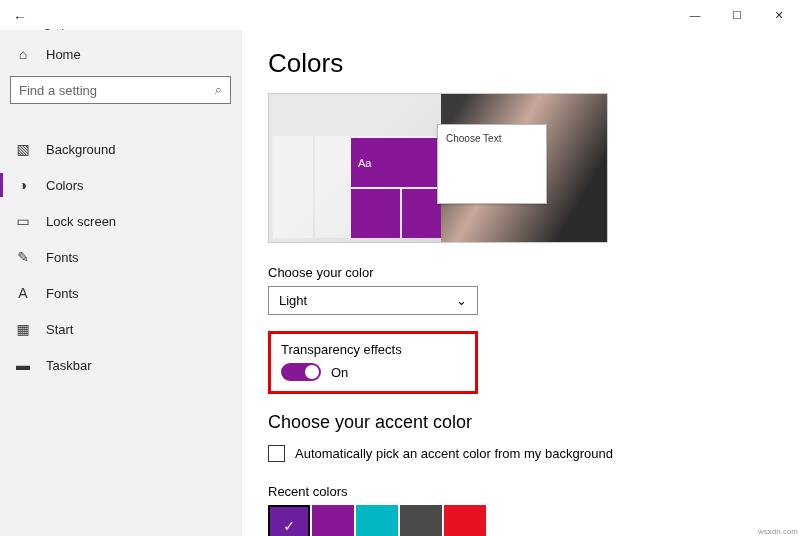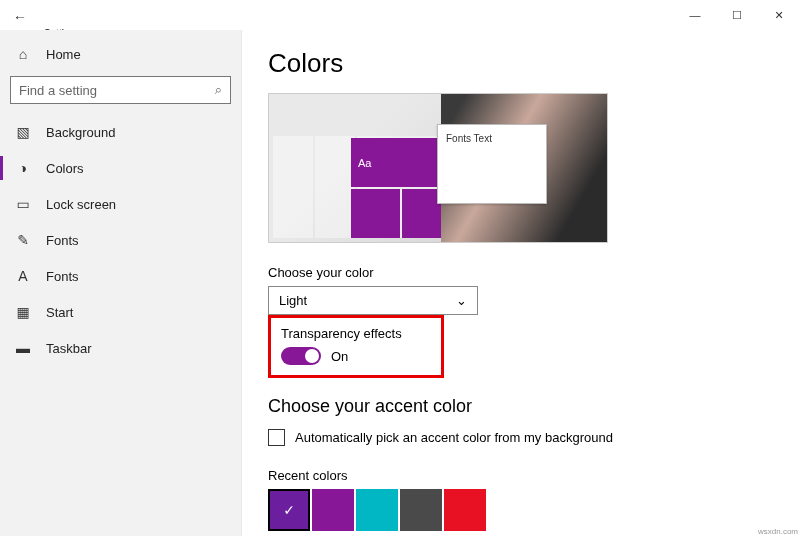--- a/index.html
+++ b/index.html
@@ -10,36 +10,36 @@
   .titlebar .back { width: 24px; text-align: center; font-size: 14px; color: #333; }
   .titlebar .title { font-size: 10px; margin-top: 36px; }
   .win-controls { display: flex; }
   .win-controls div { width: 42px; height: 30px; display: flex; align-items: center; justify-content: center; font-size: 11px; color: #333; }
   .body { display: flex; flex: 1; overflow: hidden; }
   .sidebar { width: 242px; background: #f2f2f2; border-right: 1px solid #e8e8e8; display: flex; flex-direction: column; padding-top: 6px; }
   .side-item { display: flex; align-items: center; gap: 14px; padding: 10px 14px; font-size: 13px; color: #222; cursor: pointer; }
   .side-item .icon { width: 18px; text-align: center; font-size: 14px; color: #333; }
   .side-item.active { position: relative; }
   .side-item.active::before { content: ""; position: absolute; left: 0; top: 6px; bottom: 6px; width: 3px; background: #7a1fa0; }
-  .search-wrap { margin: 4px 10px 10px 10px; }
+  .search-wrap { margin: 4px 10px 27px 10px; }
   .search { display: flex; align-items: center; justify-content: space-between; border: 1px solid #777; background: #fff; padding: 5px 8px; font-size: 13px; color: #666; }
   .section-head { font-weight: 600; font-size: 13px; padding: 6px 14px 10px 14px; }
   .main { flex: 1; padding: 18px 26px; overflow: hidden; }
   h1.page-title { font-weight: 400; font-size: 26px; margin-bottom: 14px; }
   .preview { width: 340px; height: 150px; border: 1px solid #ccc; background: linear-gradient(135deg,#e9e9e9 30%,#d8d8d8 70%); position: relative; overflow: hidden; }
   .preview .taskbar { position: absolute; left: 0; bottom: 0; width: 55%; height: 110px; display: grid; grid-template-columns: 40px 40px 1fr; gap: 2px; padding: 4px; }
   .preview .col { background: rgba(255,255,255,0.4); }
   .preview .tiles { position: absolute; left: 82px; bottom: 4px; width: 100px; height: 100px; display: grid; grid-template-columns: 1fr 1fr; grid-template-rows: 1fr 1fr; gap: 2px; }
   .preview .tile { background: #881798; }
   .preview .tile.big { grid-column: 1 / 3; font-size: 11px; color: #fff; display: flex; align-items: center; justify-content: flex-start; padding-left: 7px; }
   .preview .photo { position: absolute; right: 0; top: 0; bottom: 0; width: 49%; background: linear-gradient(120deg,#3a3a3a 10%,#c9a89b 40%,#2b2b2b 80%); }
   .preview .window-card { position: absolute; right: 60px; top: 30px; width: 110px; height: 80px; background: #fff; border: 1px solid #bbb; font-size: 10px; padding: 8px; color: #333; box-shadow: 0 1px 2px rgba(0,0,0,0.2);}
   .label { font-size: 13px; margin-top: 22px; margin-bottom: 6px; color: #000; }
   .dropdown { width: 210px; border: 1px solid #888; padding: 6px 10px; font-size: 13px; display: flex; justify-content: space-between; align-items: center; background: #fff; }
-  .highlight { border: 3px solid #e60000; padding: 8px 10px 10px 10px; width: 176px; margin-top: 0; }
+  .highlight { border: 3px solid #e60000; padding: 8px 10px 10px 10px; width: 210px; margin-top: 16px; }
   .toggle-row { display: flex; align-items: center; gap: 10px; margin-top: 6px; }
   .toggle { width: 40px; height: 18px; border-radius: 10px; background: #881798; position: relative; }
   .toggle .knob { position: absolute; right: 2px; top: 2px; width: 14px; height: 14px; background: #fff; border-radius: 50%; }
   h2.subhead { font-weight: 400; font-size: 18px; margin-top: 18px; }
   .checkbox-row { display: flex; align-items: center; gap: 10px; margin-top: 12px; font-size: 13px; }
   .checkbox { width: 17px; height: 17px; border: 1.5px solid #333; }
   .swatches { display: flex; gap: 2px; margin-top: 6px; }
   .swatch { width: 42px; height: 42px; position: relative; }
   .swatch.selected { outline: 2px solid #000; outline-offset: -2px; }
   .swatch.selected::after { content: "✓"; color: #fff; position: absolute; left: 50%; top: 50%; transform: translate(-50%,-50%); font-size: 14px; }
@@ -112,21 +112,21 @@
           <div class="col"></div>
             <div class="col"></div>
             <div class="col"></div>
         </div>
         <div class="tiles">
           <div class="tile big">Aa</div>
           <div class="tile"></div>
             <div class="tile"></div>
         </div>
         <div class="photo"></div>
-        <div class="window-card">Fonts Text</div>
+        <div class="window-card">Choose Text</div>
       </div>
 
       <div class="label">Choose your color</div>
       <div class="dropdown">
         <span>Light</span>
         <span>⌄</span>
       </div>
 
       <div class="highlight">
         <div>Transparency effects</div>

